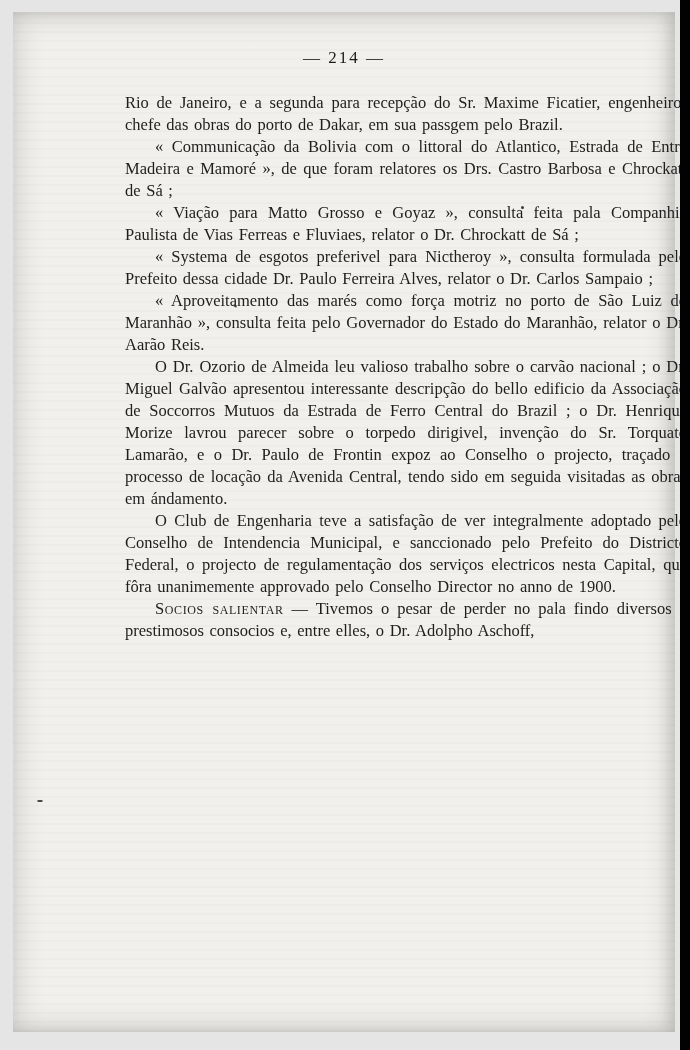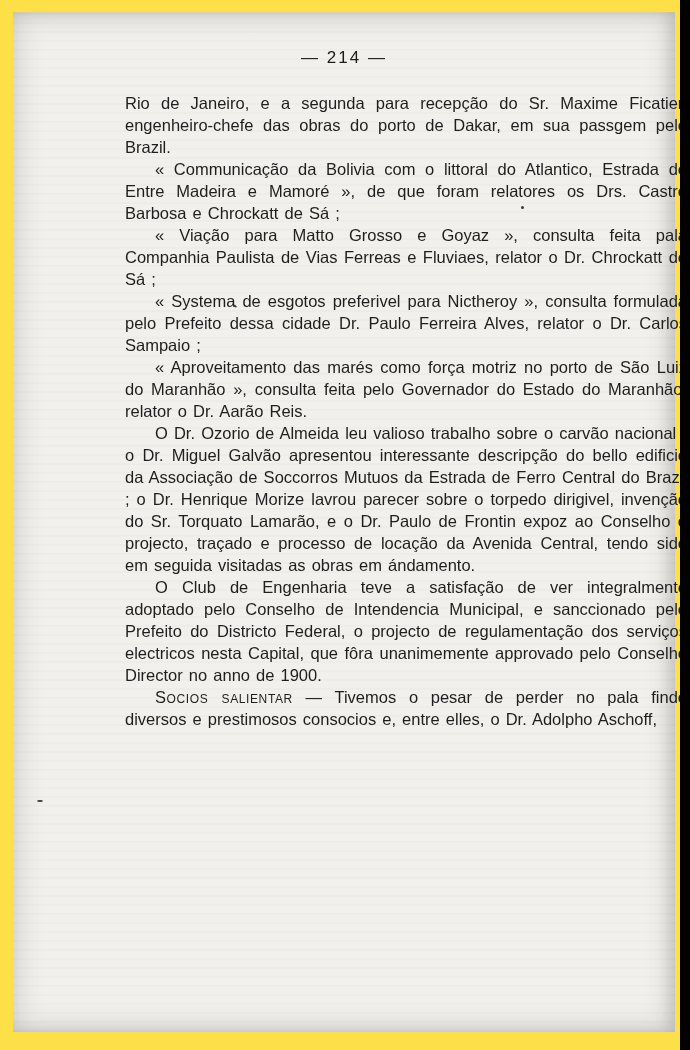--- a/index.html
+++ b/index.html
@@ -5,23 +5,23 @@
 <style>
   html, body {
     margin: 0;
     padding: 0;
     background: #000;
   }
   .scan {
     position: relative;
     width: 690px;
     height: 1050px;
-    background: #fde047;
+    background: #e5e5e5;
     overflow: hidden;
-    font-family: Liberation Sans, sans-serif;
+    font-family: Liberation Serif, serif;
   }
   
   .scan::after {
     content: "";
     position: absolute;
     right: 0; top: 0;
     width: 10px; height: 100%;
     background: #020202;
   }
   .page {

